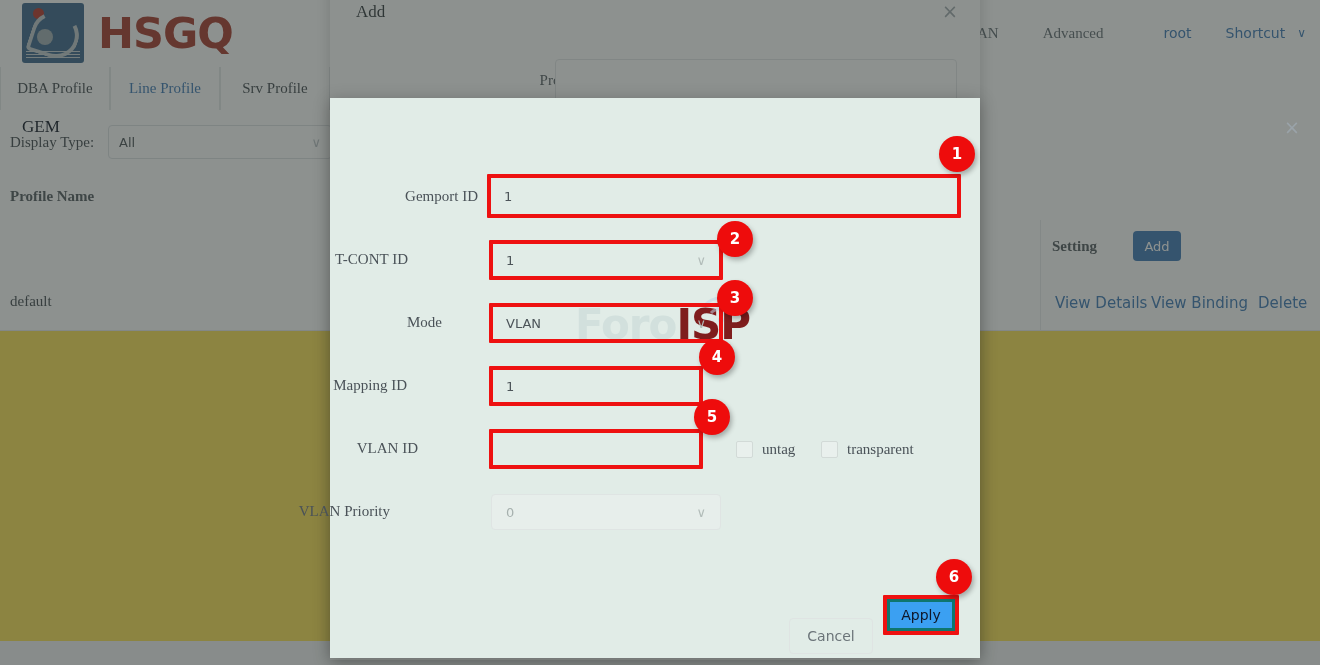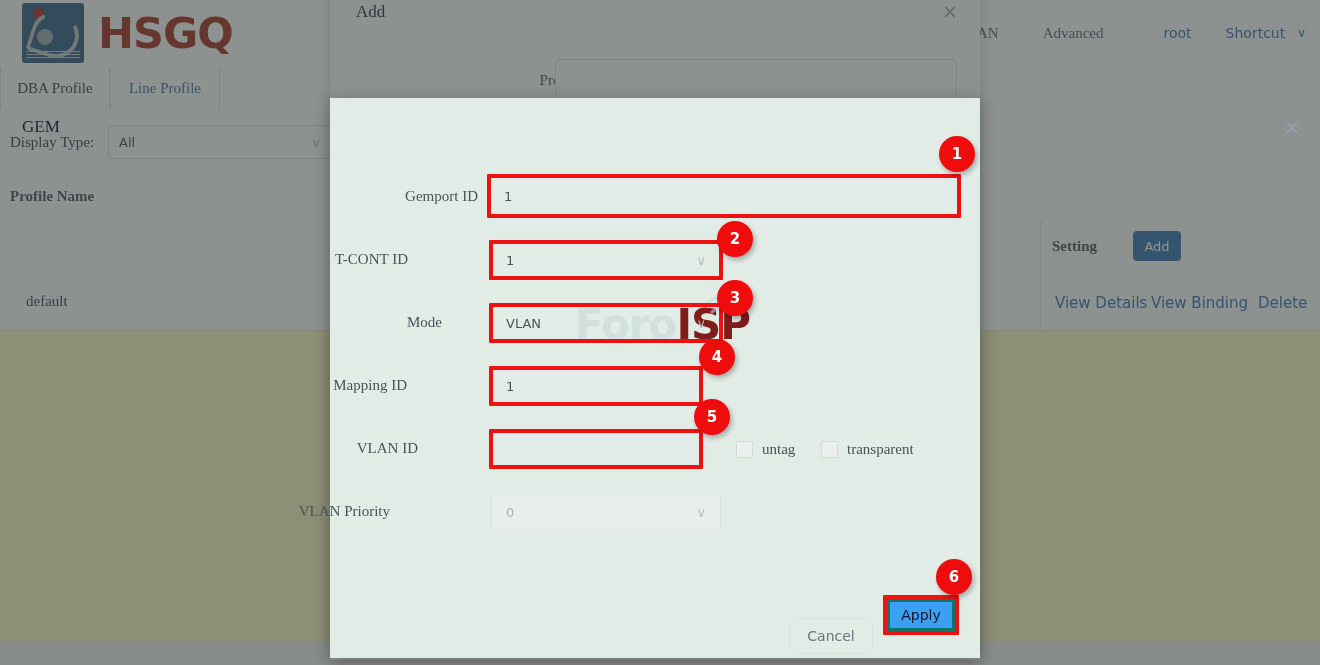--- a/index.html
+++ b/index.html
@@ -7,21 +7,21 @@
     width: 1320px; height: 665px;
     overflow: hidden;
     font-family: "Liberation Serif", "DejaVu Serif", serif;
     background: #ffffff;
   }
   #app { position: relative; width: 1320px; height: 665px; }
 
   
   .bg-page {
     position: absolute; inset: 0;
-    background: #fef9c3;
+    background: #fde047;
   }
   .bg-header {
     position: absolute; left: 0; top: 0; width: 1320px; height: 66px;
     background: #ffffff; border-bottom: 1px solid #e3e6e8;
     display: flex; align-items: center;
   }
   .logo-wrap { display: flex; align-items: center; margin-left: 22px; }
   .logo-mark {
     width: 62px; height: 60px; background: #2b5a83;
     border-radius: 3px; position: relative; overflow: hidden;
@@ -240,37 +240,38 @@
         <div class="item">Advanced</div>
         <div class="link" style="font-family:'DejaVu Sans',sans-serif;font-size:14px;margin-left:30px;">root</div>
         <div class="link" style="font-family:'DejaVu Sans',sans-serif;font-size:14px;margin-left:18px;">Shortcut</div>
         <div class="caret">∨</div>
       </div>
     </div>
 
     <div class="bg-tabs">
       <div class="tab active" style="left:110px;width:110px;">Line Profile</div>
       <div class="tab" style="left:0px;width:110px;">DBA Profile</div>
+      <div class="tab" style="left:220px;width:110px;">Srv Profile</div>
     </div>
 
     <div class="bg-filter">
       <div class="lbl">Display Type:</div>
       <div class="select-box">
         <span>All</span>
         <span class="chev">∨</span>
       </div>
     </div>
 
     <div class="bg-thead"></div>
     <div class="bg-trow"></div>
     <div class="bg-trow2"></div>
 
     <div class="cell hdr" style="left:10px;top:188px;">Profile Name</div>
     <div class="cell hdr" style="left:1052px;top:238px;">Setting</div>
-    <div class="cell" style="left:26px;top:293px;">default</div>
+    <div class="cell" style="left:10px;top:293px;">default</div>
 
     <div class="vline" style="left:1040px;top:220px;height:110px;"></div>
 
     <div class="btn-blue-sm" style="left:1133px;top:231px;">Add</div>
 
     <div class="link-blue" style="left:1055px;top:294px;">View Details</div>
     <div class="link-blue" style="left:1151px;top:294px;">View Binding</div>
     <div class="link-blue" style="left:1258px;top:294px;">Delete</div>
 
     <div class="bg-footer"></div>

